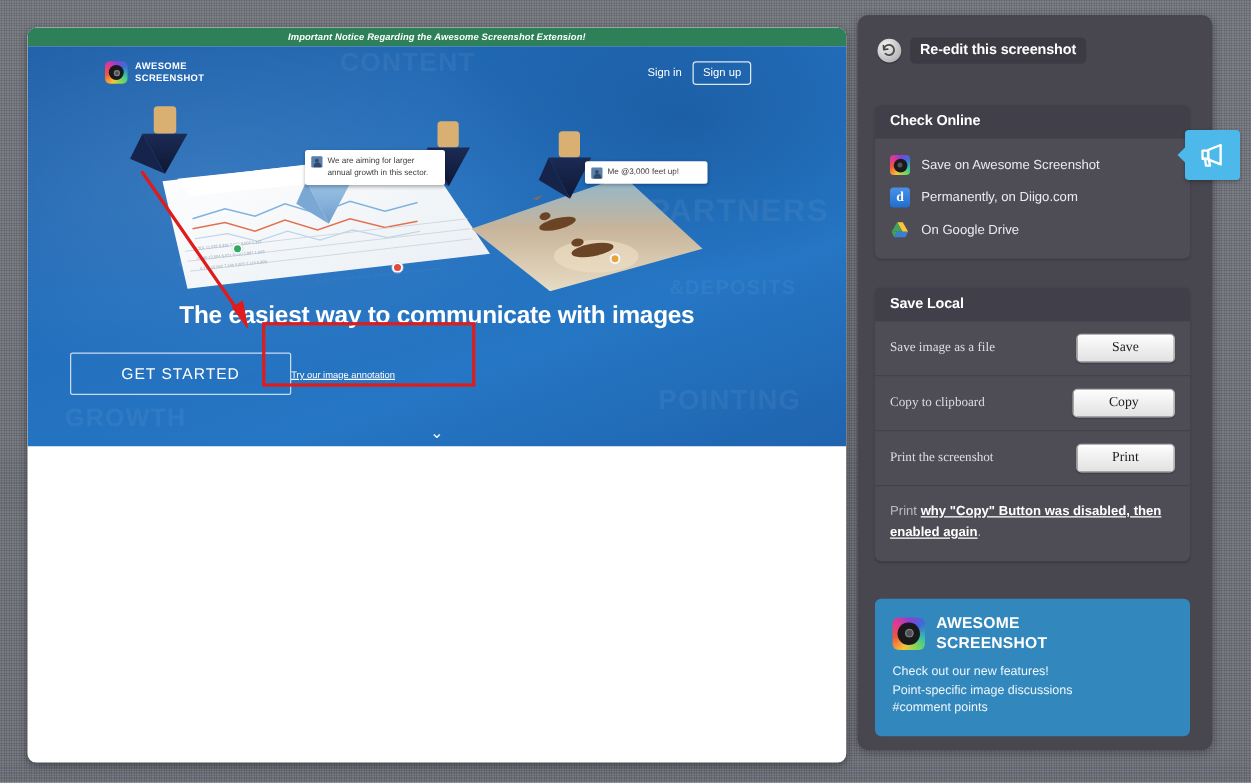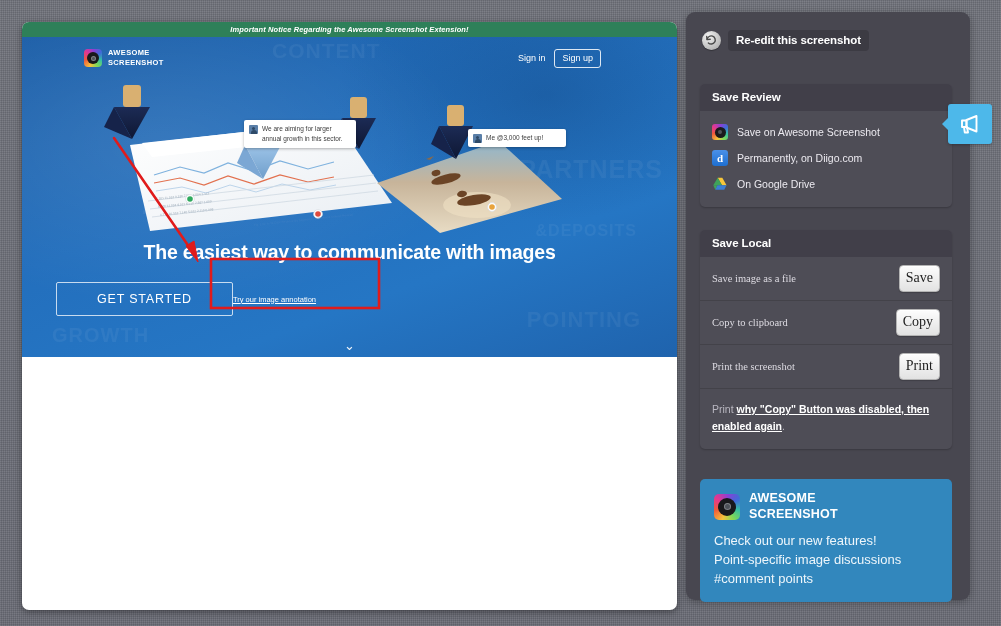--- a/index.html
+++ b/index.html
@@ -331,26 +331,26 @@
     padding: 0 12px;
     height: 44px;
     color: #dedce3;
     font-size: 10.5px;
     border-bottom: 1px solid rgba(0,0,0,0.14);
     font-family: Liberation Serif, serif;
   }
   .local-row .lbl { flex: 1; }
   .btn-light {
     font-family: inherit;
-    font-size: 14px;
+    font-size: 11px;
     color: #1e1e1e;
     background: linear-gradient(#fdfdfd, #e2e2e2);
     border: 1px solid #b4b4b4;
     border-radius: 4px;
-    padding: 4px 6px 5px;
+    padding: 4px 28px 5px;
     box-shadow: 0 1px 1px rgba(0,0,0,0.18), inset 0 1px 0 rgba(255,255,255,0.9);
   }
   #copy-note {
     padding: 12px 12px 14px;
     color: #b9b7c0;
     font-size: 10.5px;
     line-height: 1.6;
   }
   #copy-note a {
     color: #ffffff;
@@ -373,21 +373,21 @@
   #promo-title {
     color: #ffffff;
     font-size: 12.5px;
     font-weight: bold;
     line-height: 1.24;
     letter-spacing: .2px;
   }
   #promo-body {
     margin-top: 9px;
     color: #eef6fb;
-    font-size: 13px;
+    font-size: 10px;
     line-height: 1.47;
   }
   .cam-26 { width: 26px; height: 26px; border-radius: 5px; flex: none; }
   .cam-26 .lens-outer { width: 18px; height: 18px; }
   .cam-26 .lens-inner { width: 7px; height: 7px; }
 
   
   #feedback-tab {
     position: absolute;
     left: 948px; top: 104px;
@@ -561,21 +561,21 @@
     <span id="reedit-icon">
       <svg width="13" height="13" viewBox="0 0 24 24" fill="none" stroke="#4a4a4a" stroke-width="2.6" stroke-linecap="round" stroke-linejoin="round">
         <path d="M4 10 A7.5 7.5 0 1 1 6.2 16.4"></path>
         <polyline points="3.2,4.6 3.8,10.4 9.6,9.8"></polyline>
       </svg>
     </span>
     <span id="reedit-label">Re-edit this screenshot</span>
   </div>
 
   <div class="card" id="card-save-online">
-    <div class="card-head">Save Review</div>
+    <div class="card-head">Check Online</div>
     <div class="online-list">
 
       <div class="online-item">
         <span class="svc-icon svc-aws">
           <span class="lo">
               <span class="li"></span>
             </span>
         </span>
         <span>Save on Awesome Screenshot</span>
       </div>

